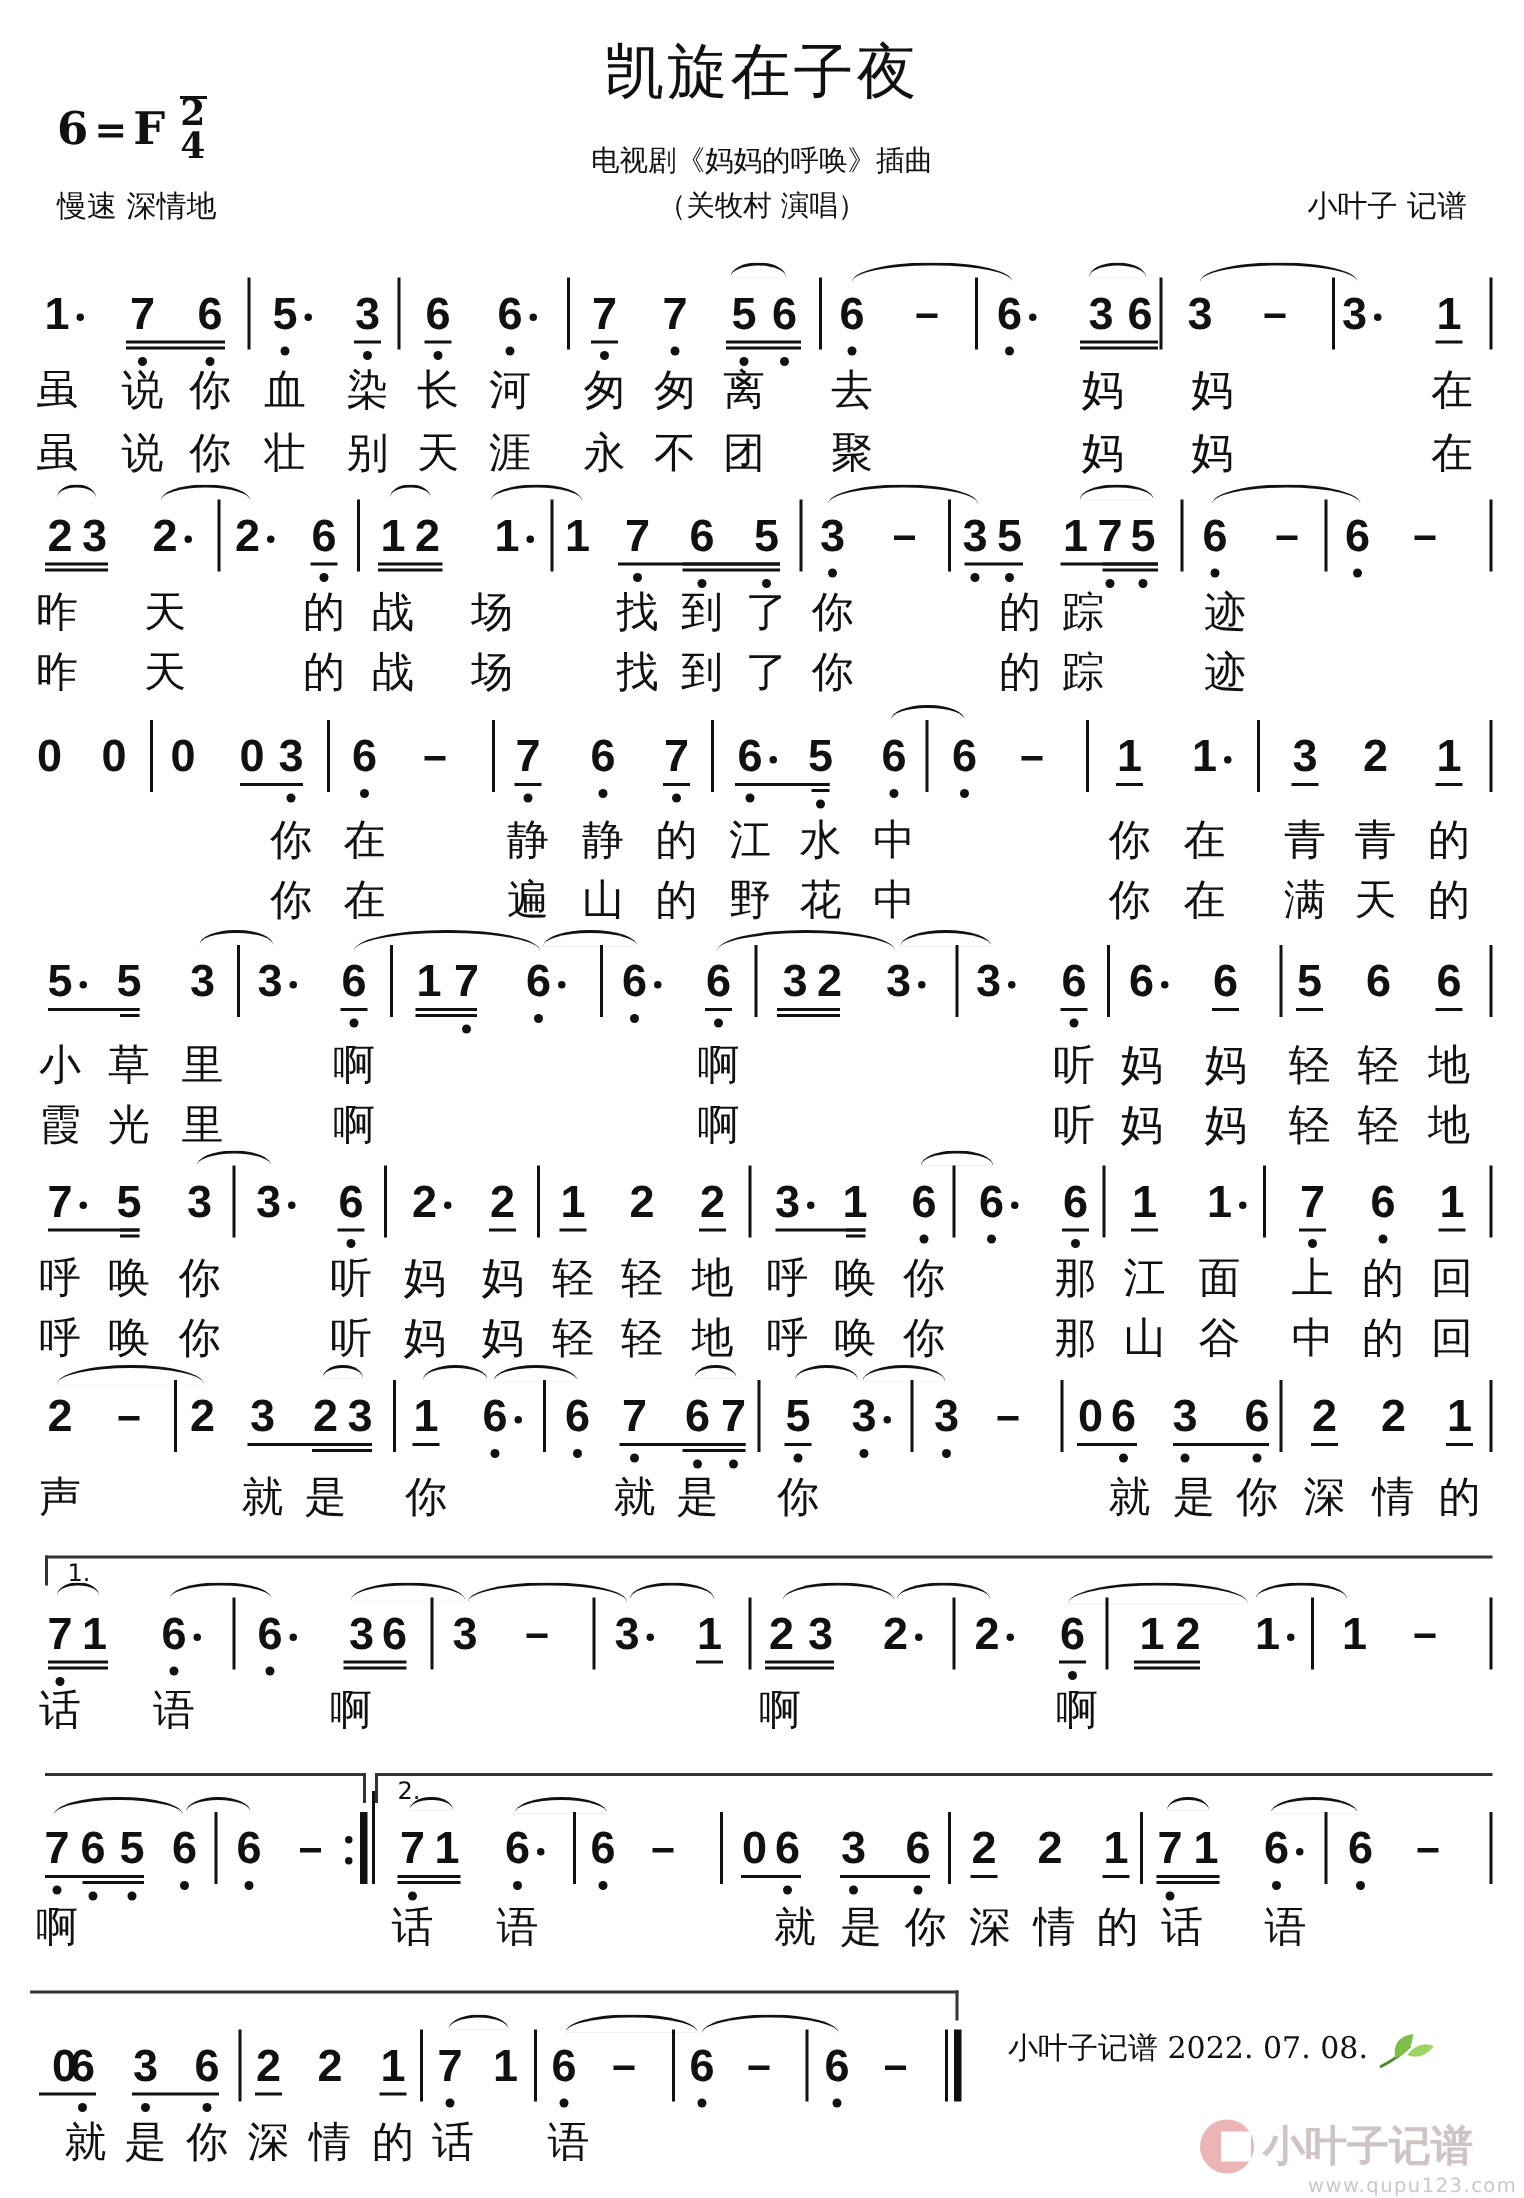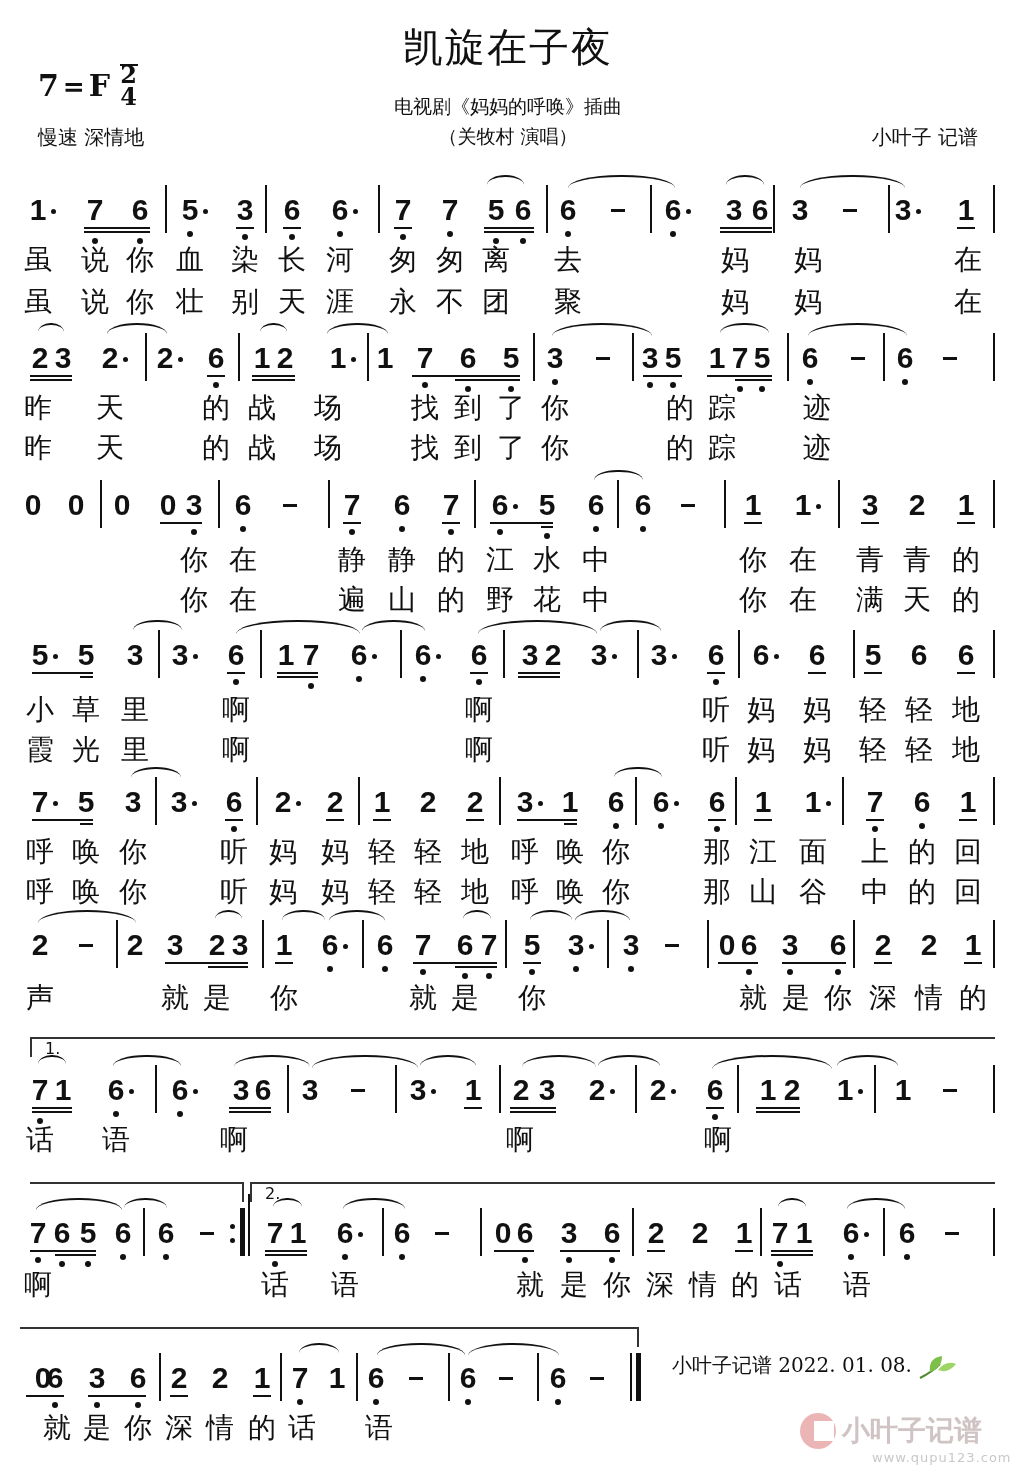--- a/index.html
+++ b/index.html
@@ -27,21 +27,21 @@
   .wm-logo:after{content:"";position:absolute;left:14px;top:8px;width:20px;height:20px;background:#fff;}
   .wm-text{font-family:"DejaVu Serif","Liberation Serif",serif;font-weight:bold;font-size:28px;color:#c8b9b9;}
   .wm-url{position:absolute;left:872px;top:1450px;font-size:13px;color:#c8c8c8;letter-spacing:1px;}
 </style>
 </head>
 <body>
 
 <div>
   <div class="title">凯旋在子夜</div>
   <div class="key">
-    <span>7＝F</span>
+    <span>6＝F</span>
     <span class="frac">
       <span>2</span>
       <span class="bar"></span>
       <span>4</span>
     </span>
   </div>
   <div class="tempo">慢速 深情地</div>
   <div class="subtitle" style="top:94px">电视剧《妈妈的呼唤》插曲</div>
   <div class="subtitle" style="top:124px">（关牧村 演唱）</div>
   <div class="composer">小叶子 记谱</div>
@@ -732,21 +732,21 @@
       <div class="lyric" style="left: 97px; top: 1413px;">是</div>
       <div class="lyric" style="left: 138px; top: 1413px;">你</div>
       <div class="lyric" style="left: 179px; top: 1413px;">深</div>
       <div class="lyric" style="left: 220px; top: 1413px;">情</div>
       <div class="lyric" style="left: 262px; top: 1413px;">的</div>
       <div class="lyric" style="left: 302px; top: 1413px;">话</div>
       <div class="lyric" style="left: 379px; top: 1413px;">语</div>
     </div>
 
   <div class="footer-sign">
-    <span>小叶子记谱 2022. 01. 08.</span>
+    <span>小叶子记谱 2022. 07. 08.</span>
     <svg width="40" height="26" viewBox="0 0 40 26" style="vertical-align:middle">
       <path d="M2 24 Q14 18 22 10" stroke="#4f8a2c" stroke-width="2" fill="none"></path>
       <path d="M12 18 Q10 4 24 2 Q24 14 12 18Z" fill="#7cc04a"></path>
       <path d="M20 16 Q28 6 38 10 Q30 20 20 16Z" fill="#9fd466"></path>
     </svg>
   </div>
   <div class="watermark">
     <span class="wm-logo"></span>
     <span class="wm-text">小叶子记谱</span>
   </div>

